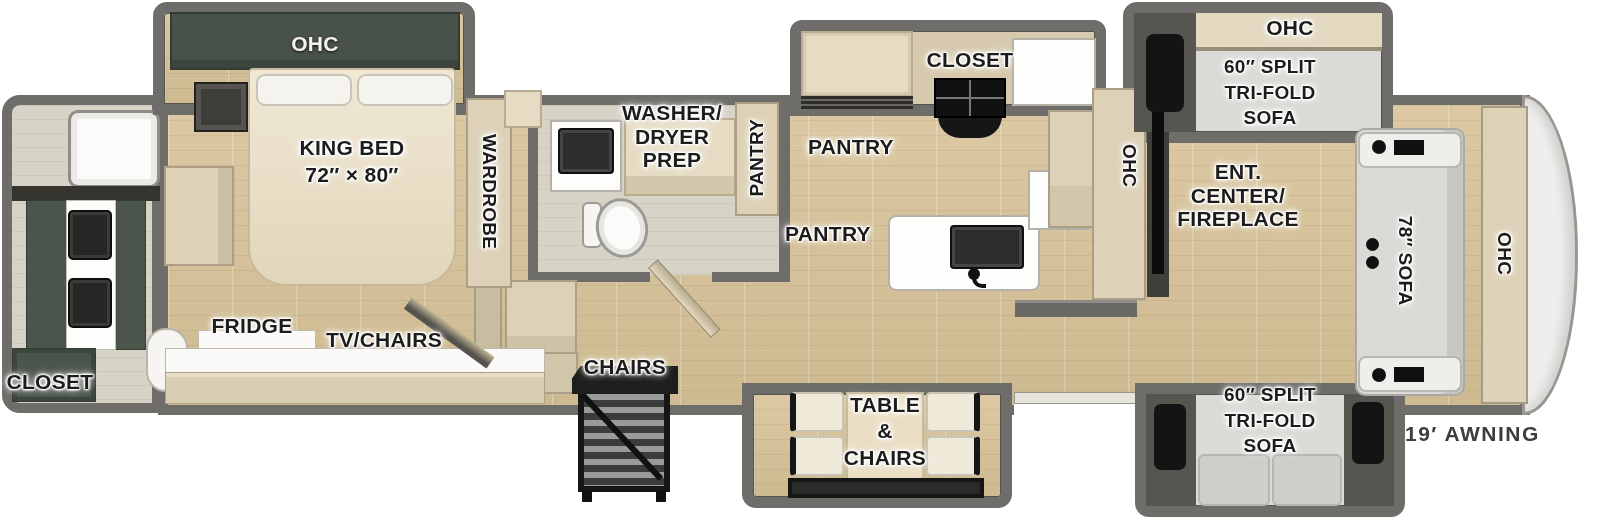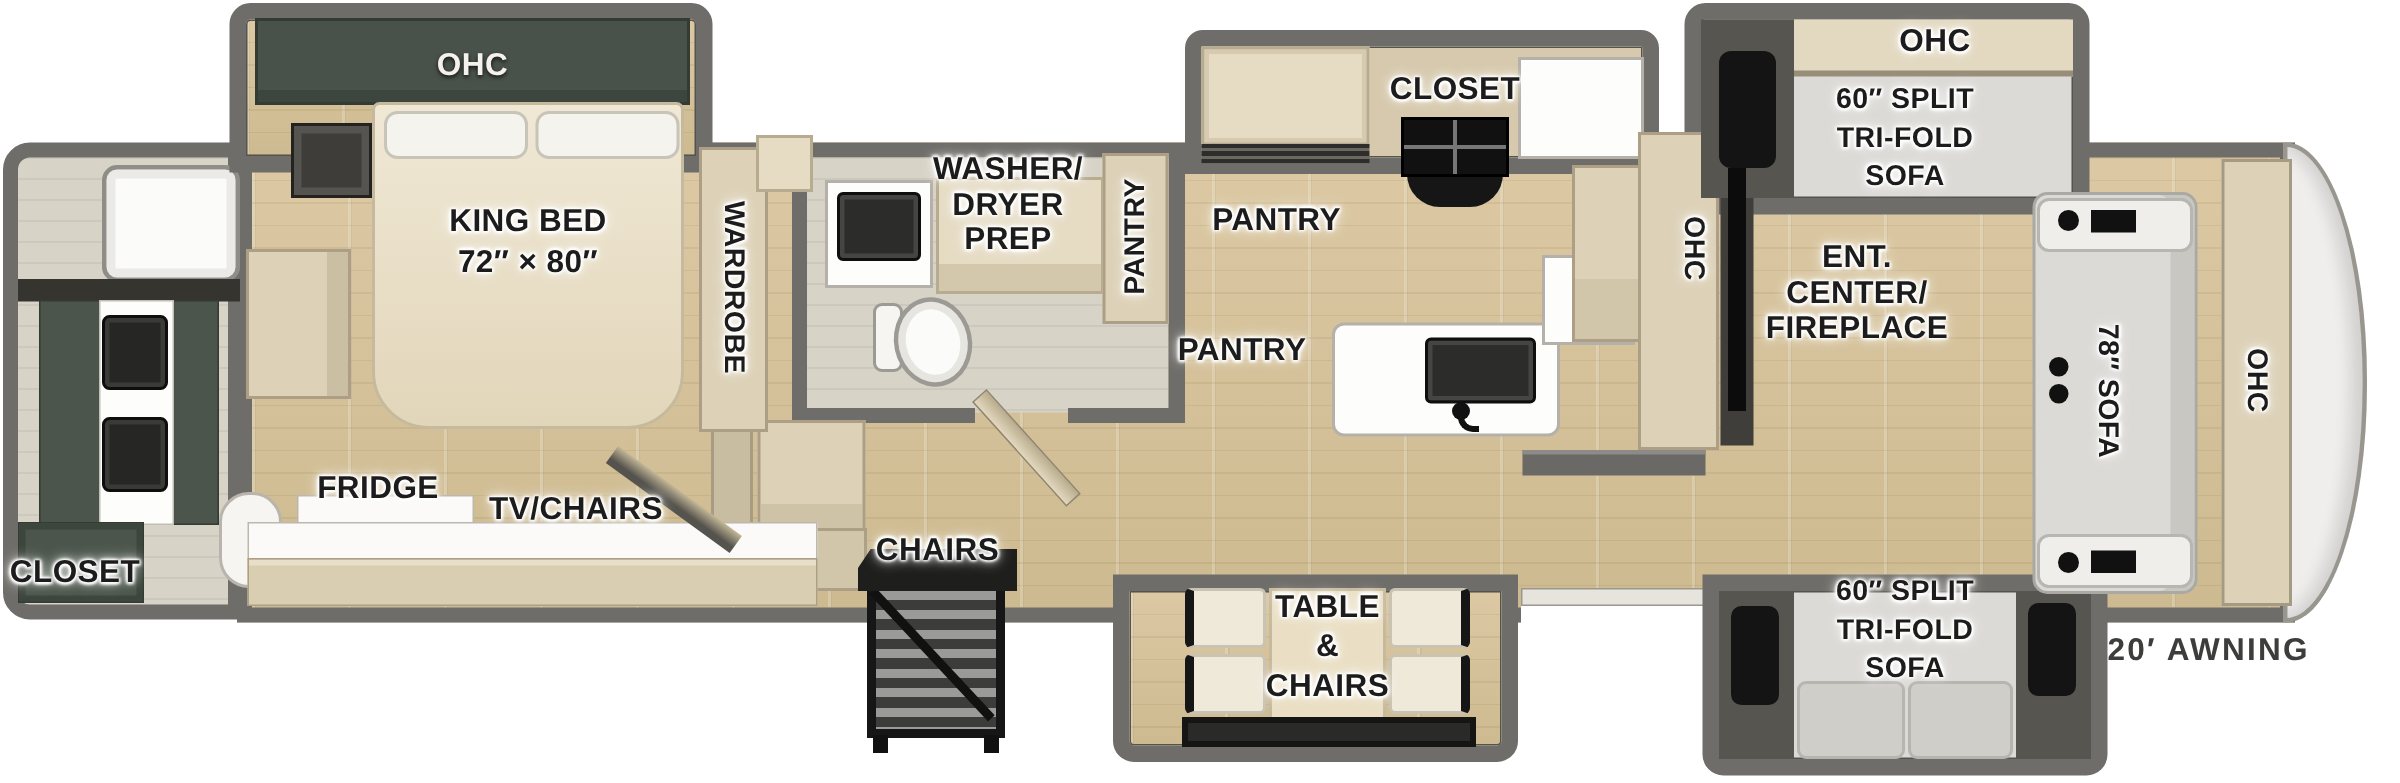--- a/index.html
+++ b/index.html
@@ -171,15 +171,15 @@
   <div style="left:846px;top:392px;width:78px;height:88px;background:#ead fc4;background:#eadfc4;border:2px solid #c6ba9e;z-index:6;"></div>
   <div style="left:790px;top:392px;width:54px;height:40px;background:#efe9da;border:2px solid #c9c3b4;border-left:6px solid #161616;border-radius:4px;z-index:6;"></div>
   <div style="left:790px;top:436px;width:54px;height:40px;background:#efe9da;border:2px solid #c9c3b4;border-left:6px solid #161616;border-radius:4px;z-index:6;"></div>
   <div style="left:926px;top:392px;width:54px;height:40px;background:#efe9da;border:2px solid #c9c3b4;border-right:6px solid #161616;border-radius:4px;z-index:6;"></div>
   <div style="left:926px;top:436px;width:54px;height:40px;background:#efe9da;border:2px solid #c9c3b4;border-right:6px solid #161616;border-radius:4px;z-index:6;"></div>
   <div style="left:788px;top:478px;width:196px;height:20px;background:#2a2a28;box-shadow:inset 0 0 0 4px #151514;z-index:6;"></div>
   <div class="lbl s21" style="left:820px;top:392px;width:130px;line-height:1.25;z-index:8;">TABLE
 &amp;
 CHAIRS</div>
 
-  <div class="awn" style="left:1405px;top:422px;width:180px;">20′ AWNING</div>
+  <div class="awn" style="left:1405px;top:422px;width:180px;">19′ AWNING</div>
 
 </div>
 
 </body></html>

